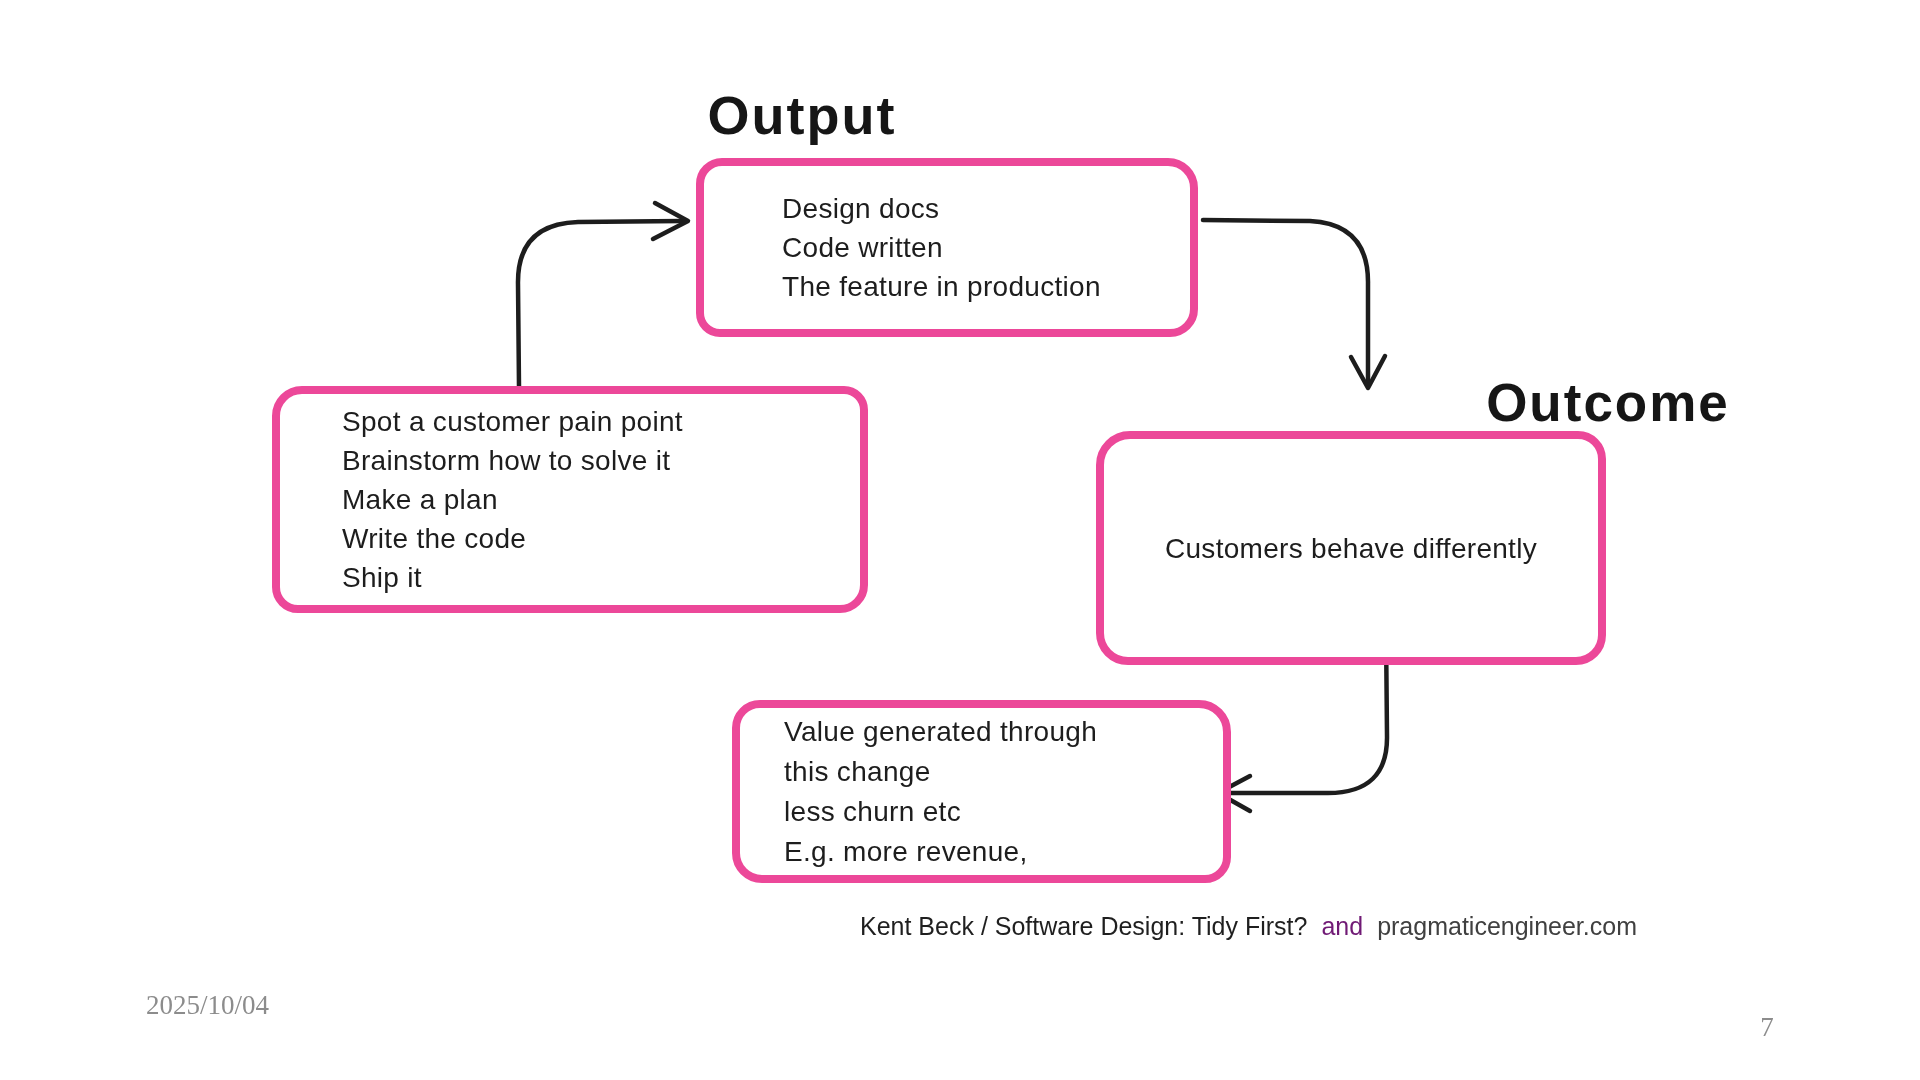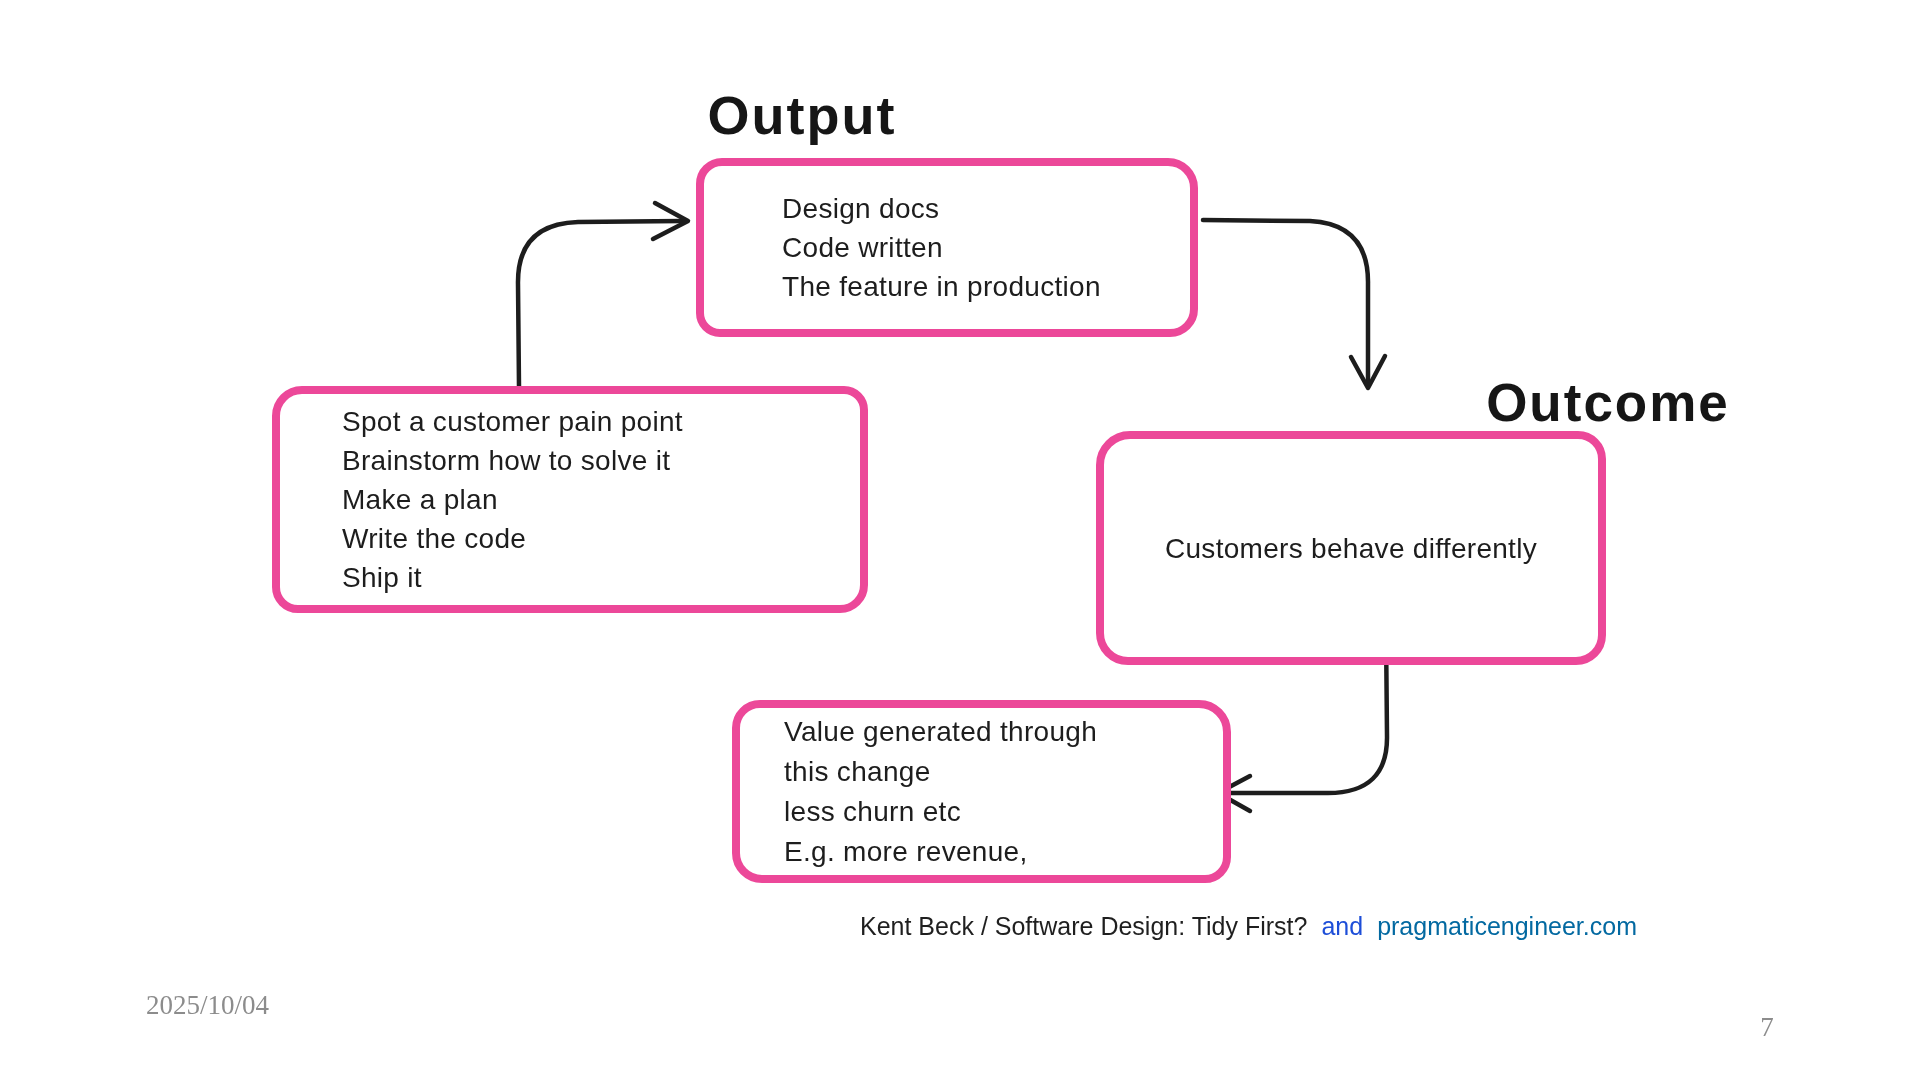--- a/index.html
+++ b/index.html
@@ -83,25 +83,25 @@
   .box-line { white-space: nowrap; }
   
   .attribution {
     position: absolute;
     left: 860px; top: 912px;
     font-size: 25px;
     white-space: nowrap;
     color: #1f1f1f;
   }
   .attribution .connector {
-    color: #1d4ed8;
+    color: #701a75;
     margin: 0 14px;
   }
   .attribution .site-link {
-    color: #0369a1;
+    color: #404040;
     cursor: pointer;
     text-decoration: none;
   }
   .slide-date {
     position: absolute;
     left: 146px; top: 990px;
     font-family: "Liberation Serif", serif;
     font-size: 27px;
     color: #8c8c8c;
   }

